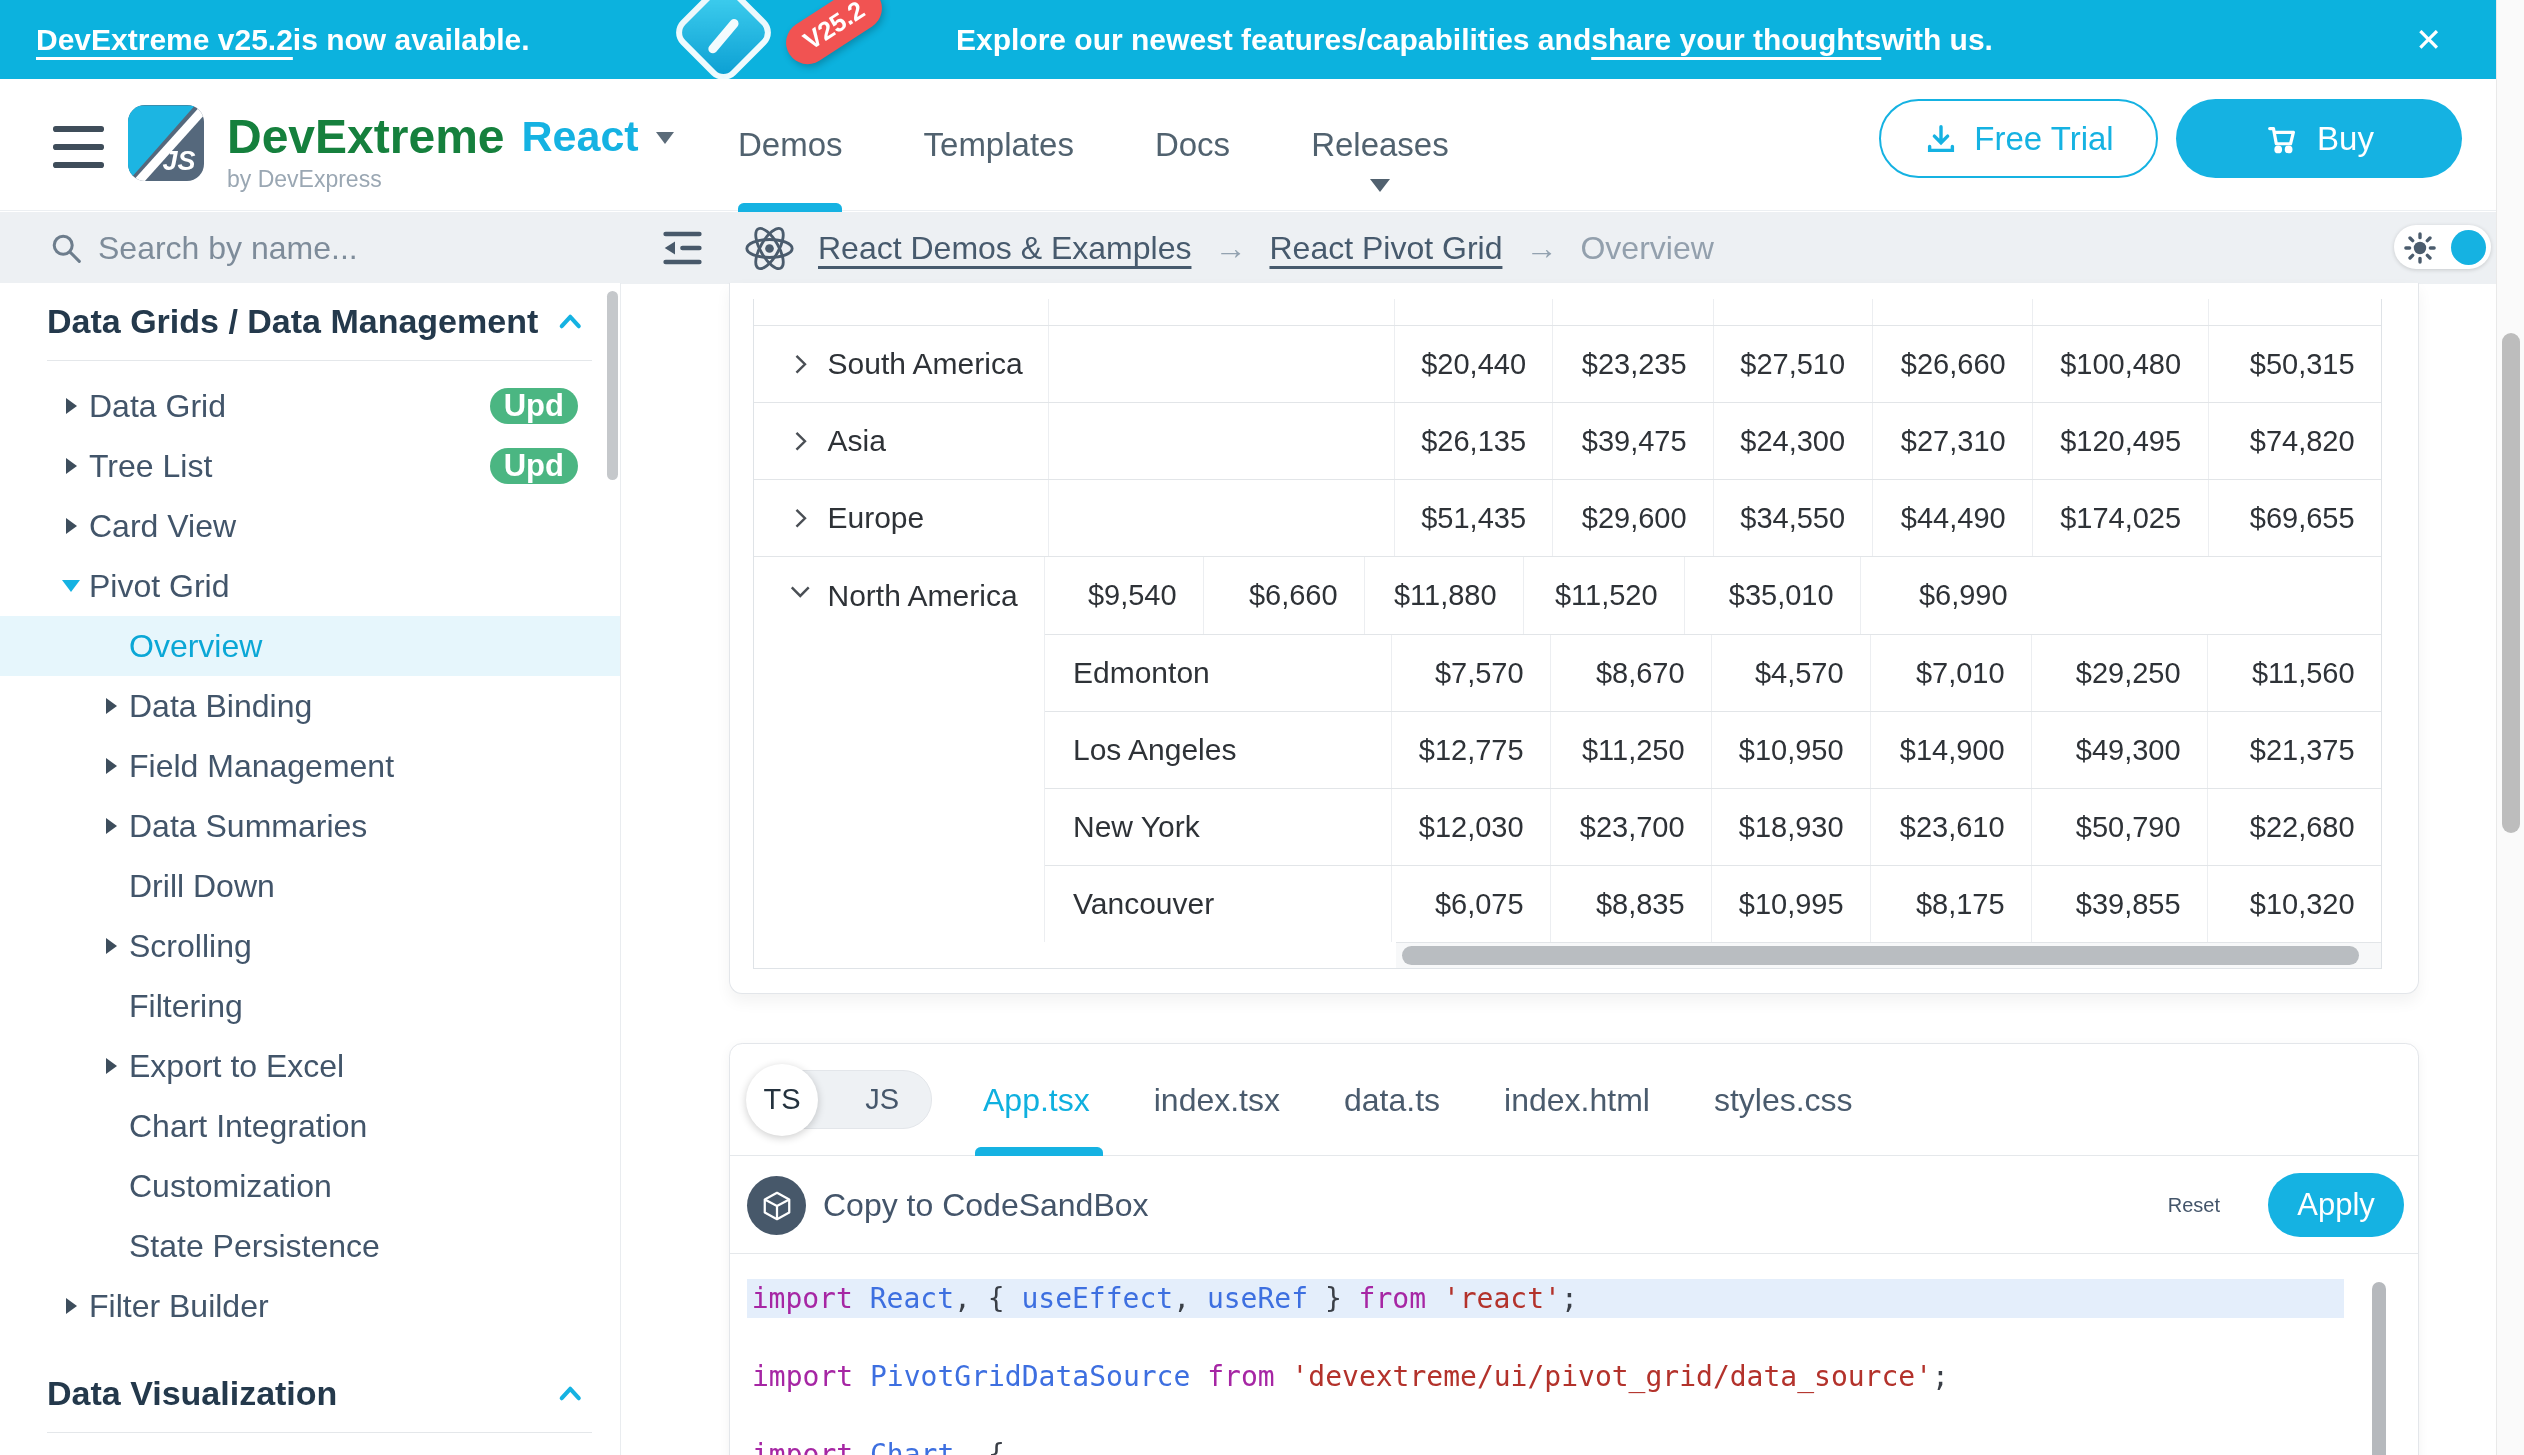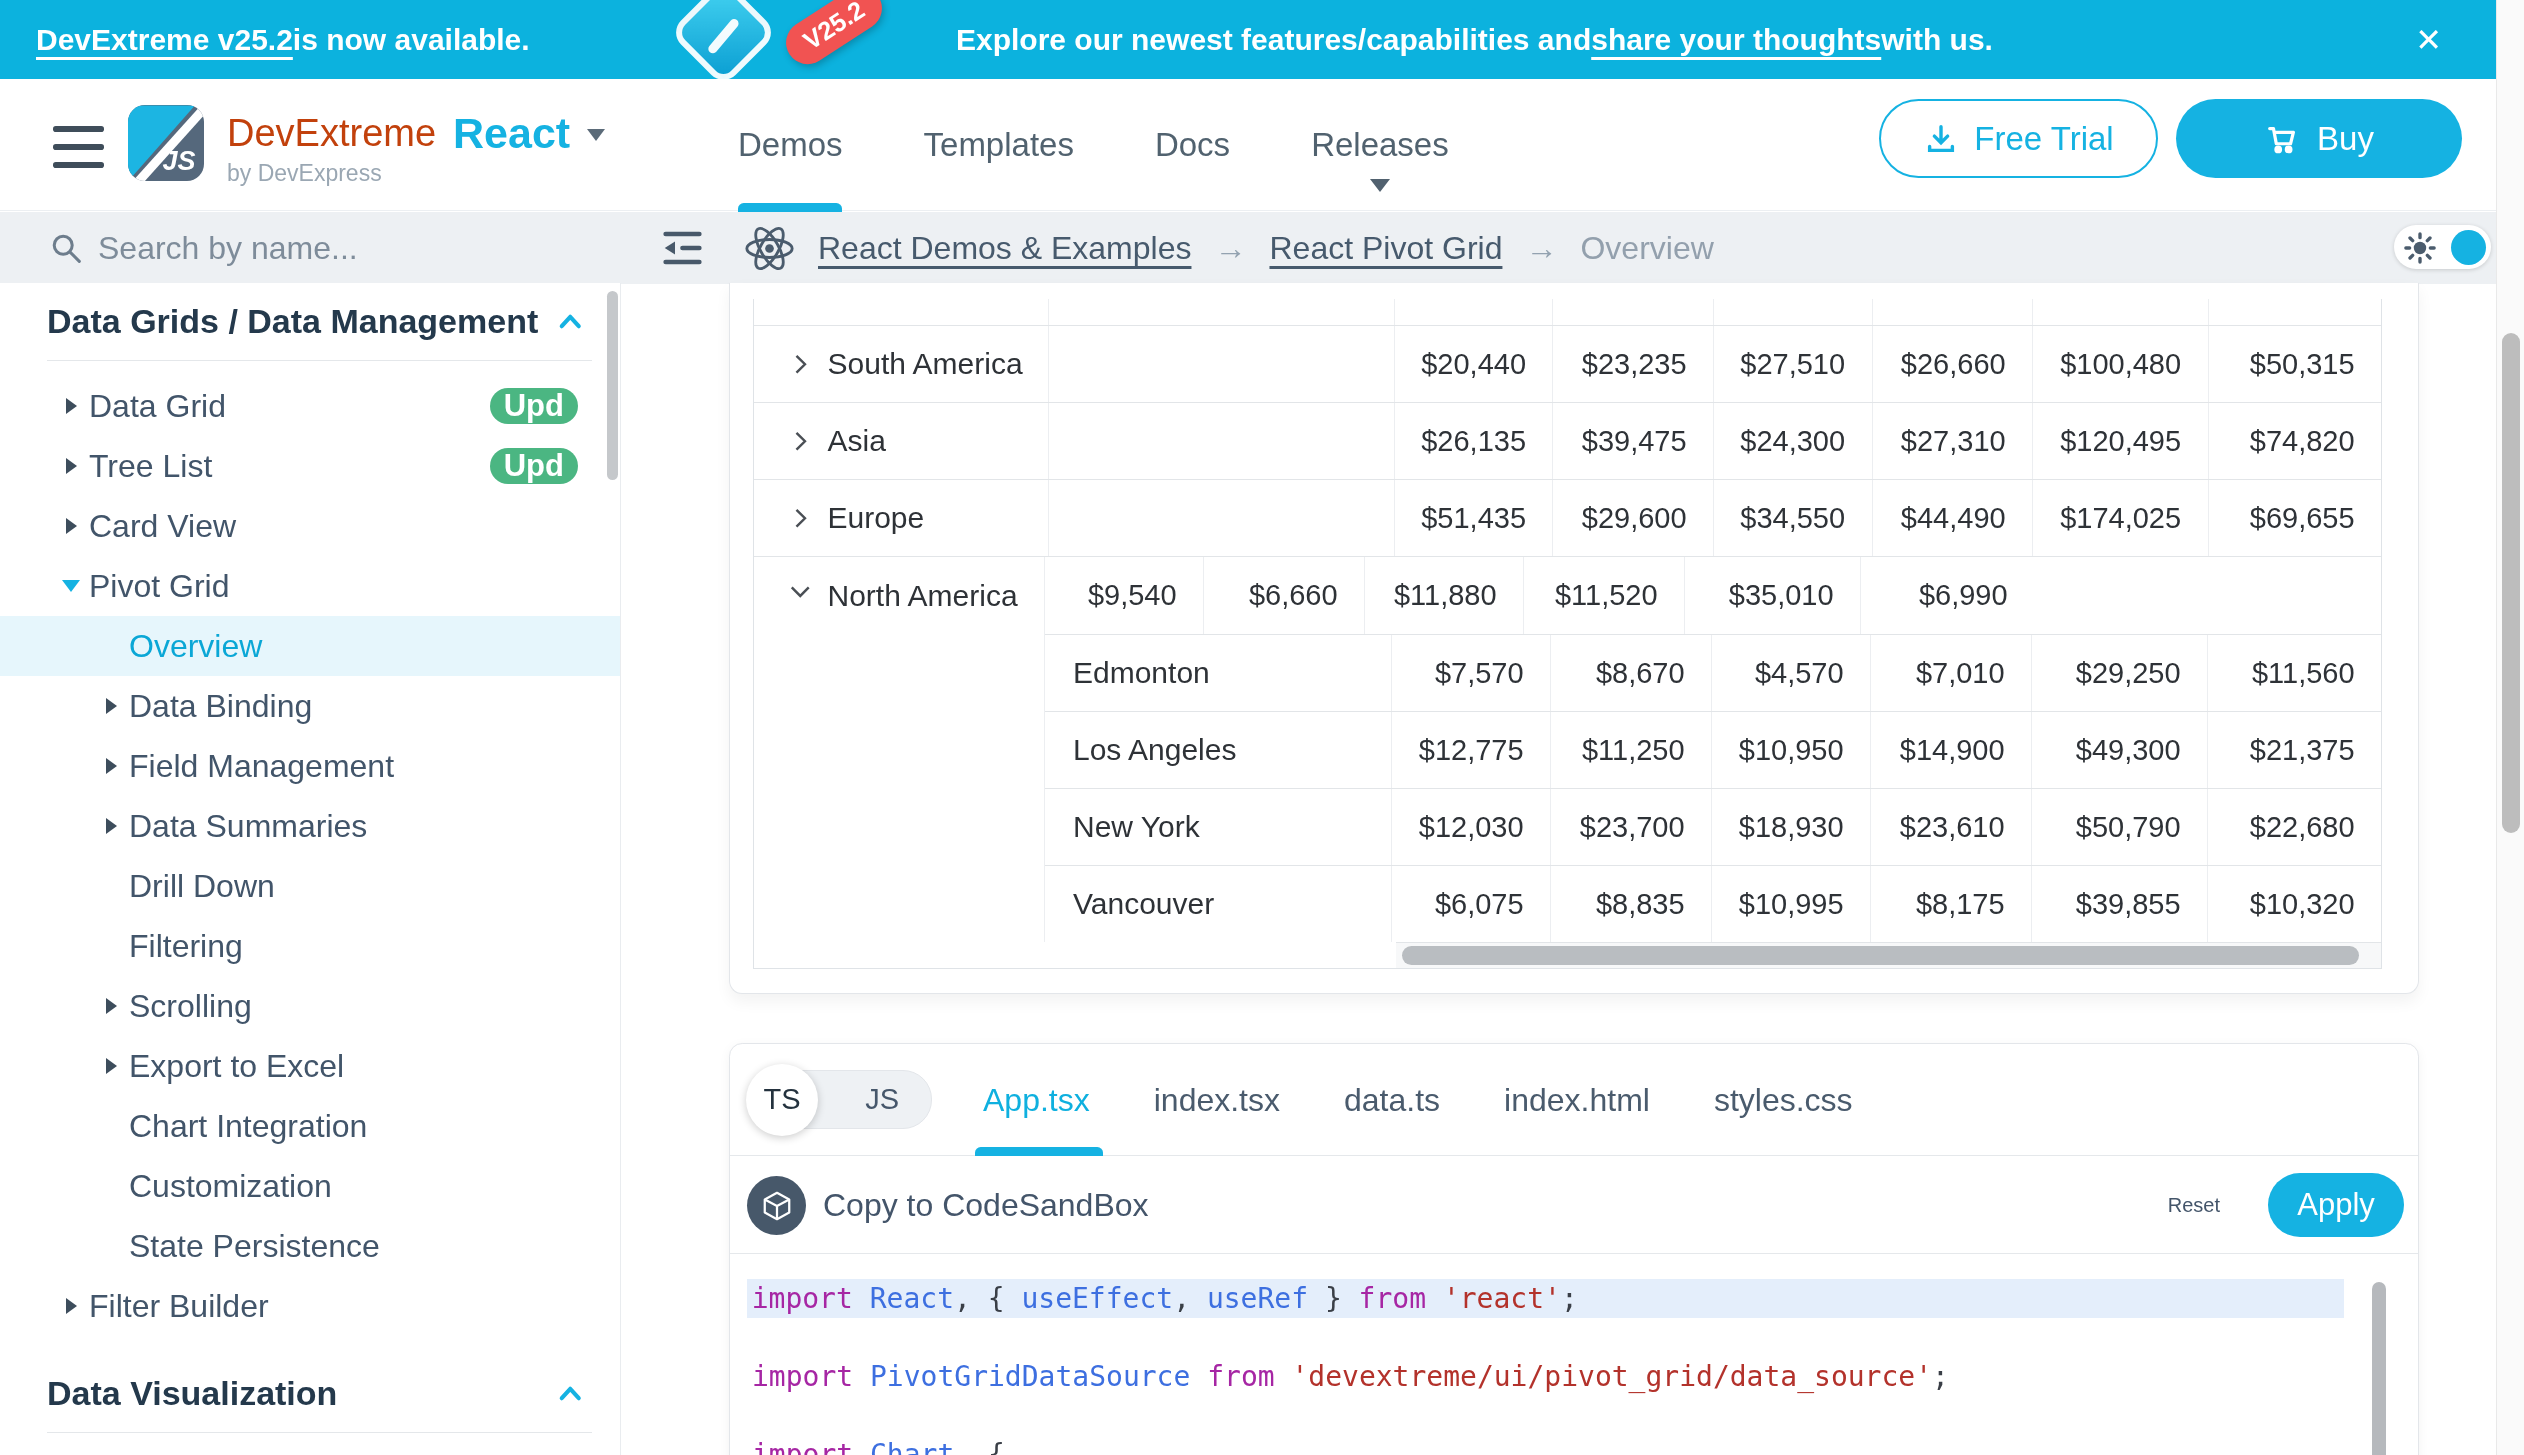--- a/index.html
+++ b/index.html
@@ -35,21 +35,21 @@
   .jsbadge { position:absolute; left:128px; top:26.4px; width:76px; height:76px;
     border-radius:17px; background:#55687c; overflow:hidden; cursor:pointer; }
   .jb-cyan { position:absolute; inset:0; background:#1cb5e2;
     clip-path:polygon(0 0, 88% 0, 0 100%); }
   .jb-stripe { position:absolute; left:-17px; top:34px; width:123px; height:8.5px;
     background:#fff; transform:rotate(-48deg); }
   .jb-txt { position:absolute; right:8.5px; bottom:4.7px; color:#fff; font-size:27px;
     font-weight:700; font-style:italic; }
   .brand { position:absolute; left:227px; top:30px; }
   .brand-row { display:flex; align-items:center; gap:17px; }
-  .brand-name { font-size:38px; font-weight:400; color:#c2410c; }
+  .brand-name { font-size:48px; font-weight:700; color:#15803d; }
   .brand-fw { font-size:43px; font-weight:700; color:#15b2e2; }
   .caret-dn { width:0; height:0; border:9.4px solid transparent;
     border-top:12.3px solid #5b6b79; margin-top:11.3px; }
   .byline { font-size:23px; color:#9aa7b3; margin-top:1.9px; }
   .nav { position:absolute; left:738px; top:0; height:131px; display:flex;
     align-items:center; gap:81px; font-size:33px; color:#51626f; }
   .nav-item { cursor:pointer; position:relative; }
   .rel-caret { position:absolute; left:50%; transform:translateX(-50%); top:53px;
     width:0; height:0; border:10.4px solid transparent; border-top:13.2px solid #51616f; }
   .demos-underline { position:absolute; left:738px; top:124px; width:104px; height:8.5px;
@@ -330,28 +330,28 @@
       <span class="slot">
           <span class="tri-c"></span>
         </span>
       <span>Data Summaries</span>
     </div>
     <div class="si l2">
       <span class="slot"></span>
       <span>Drill Down</span>
     </div>
     <div class="si l2">
+      <span class="slot">
+          <span class="tri-c"></span>
+        </span>
+      <span>Scrolling</span>
+    </div>
+    <div class="si l2">
       <span class="slot"></span>
       <span>Filtering</span>
-    </div>
-    <div class="si l2">
-      <span class="slot">
-          <span class="tri-c"></span>
-        </span>
-      <span>Scrolling</span>
     </div>
     <div class="si l2">
       <span class="slot">
           <span class="tri-c"></span>
         </span>
       <span>Export to Excel</span>
     </div>
     <div class="si l2">
       <span class="slot"></span>
       <span>Chart Integration</span>

